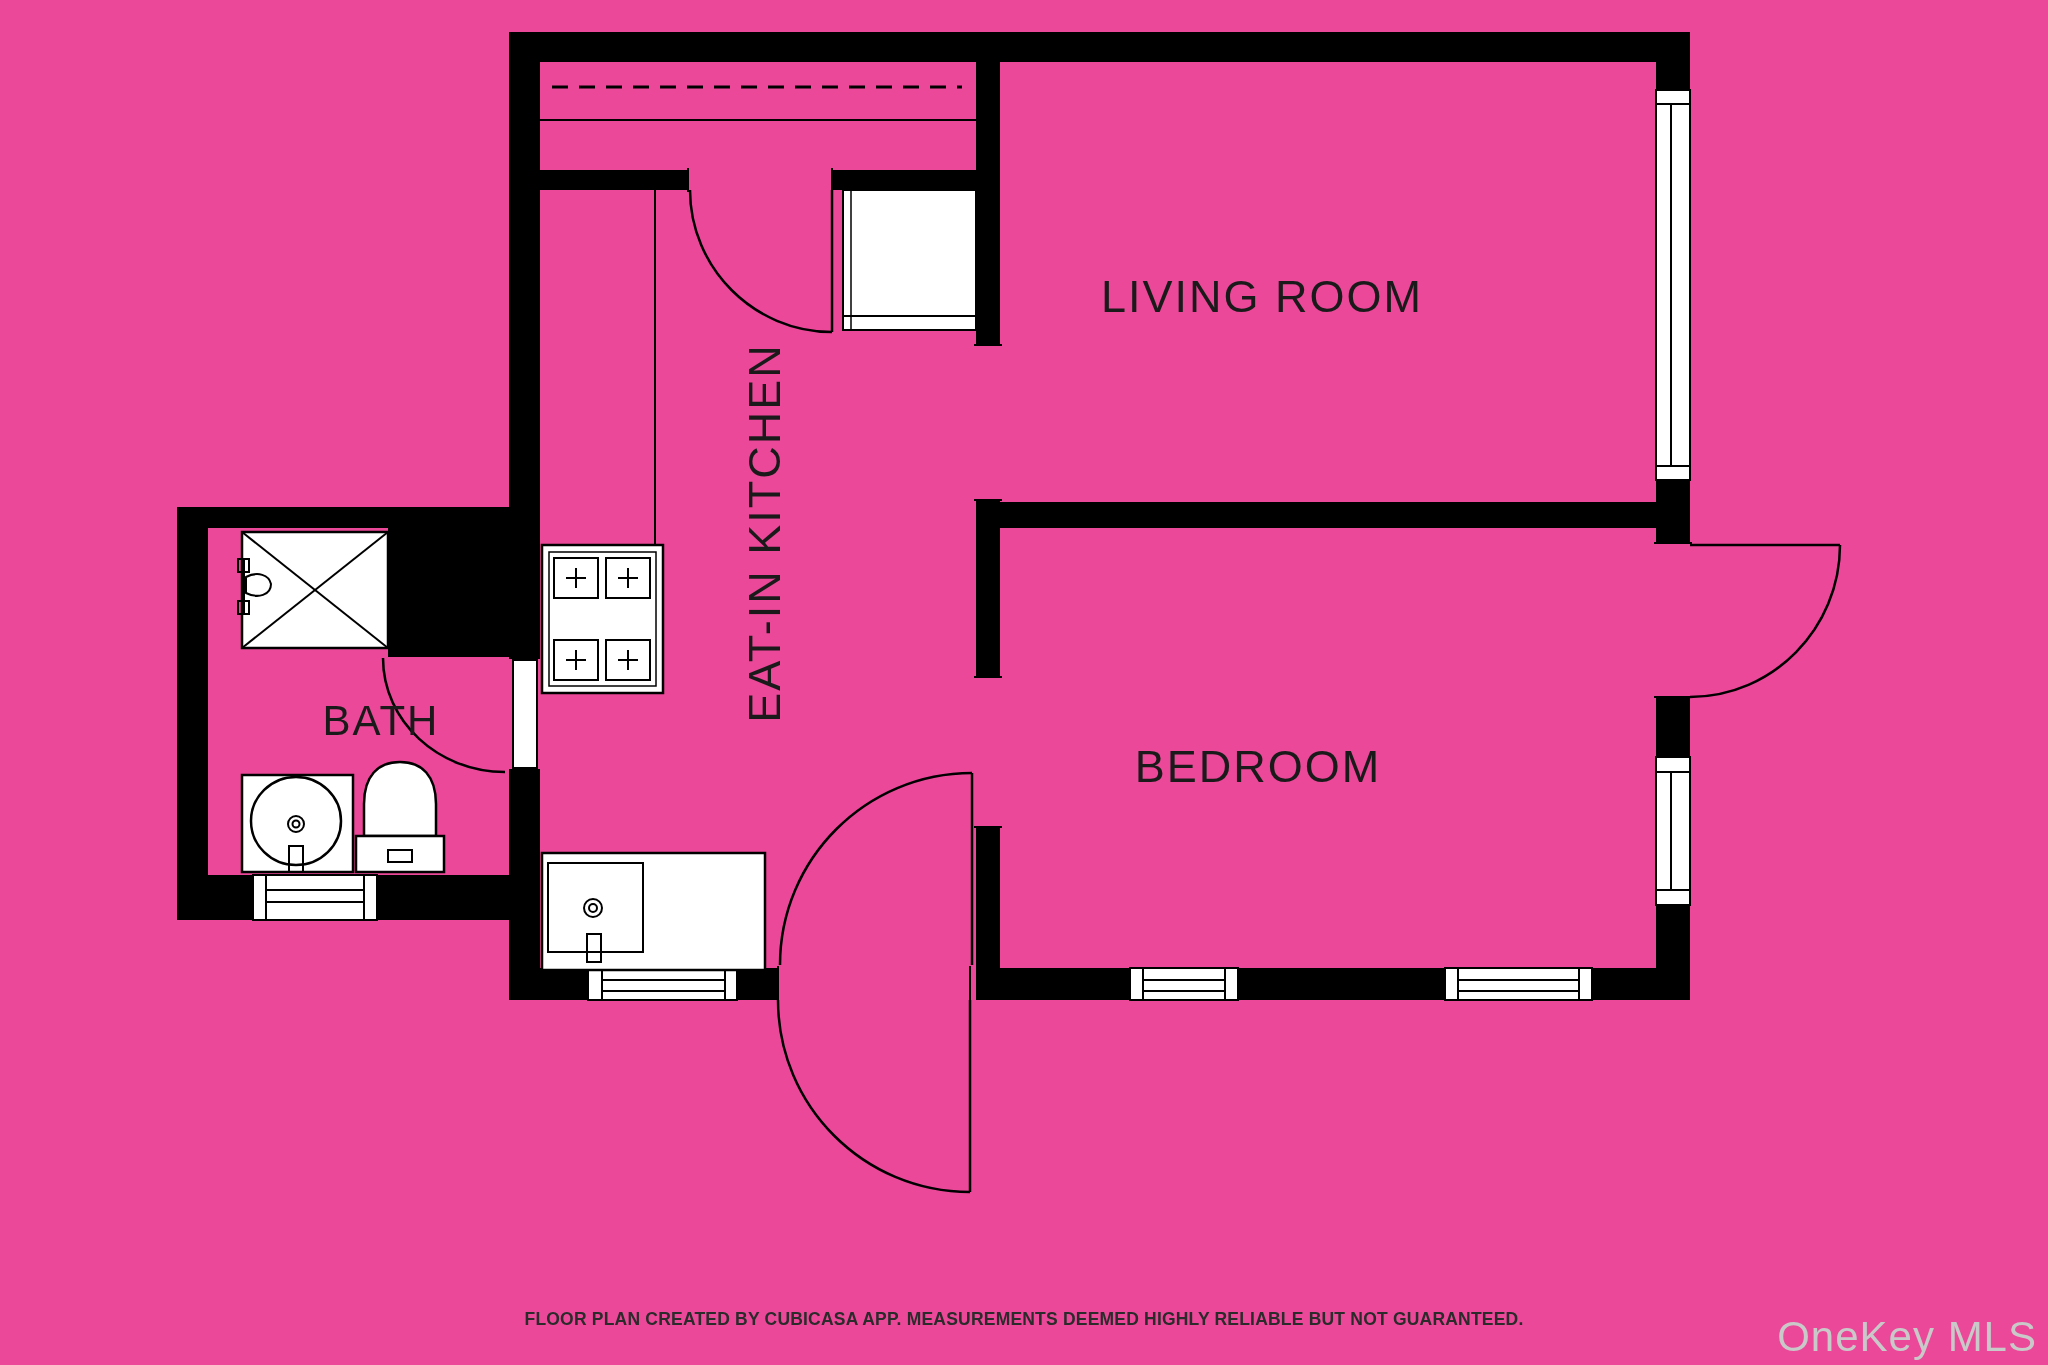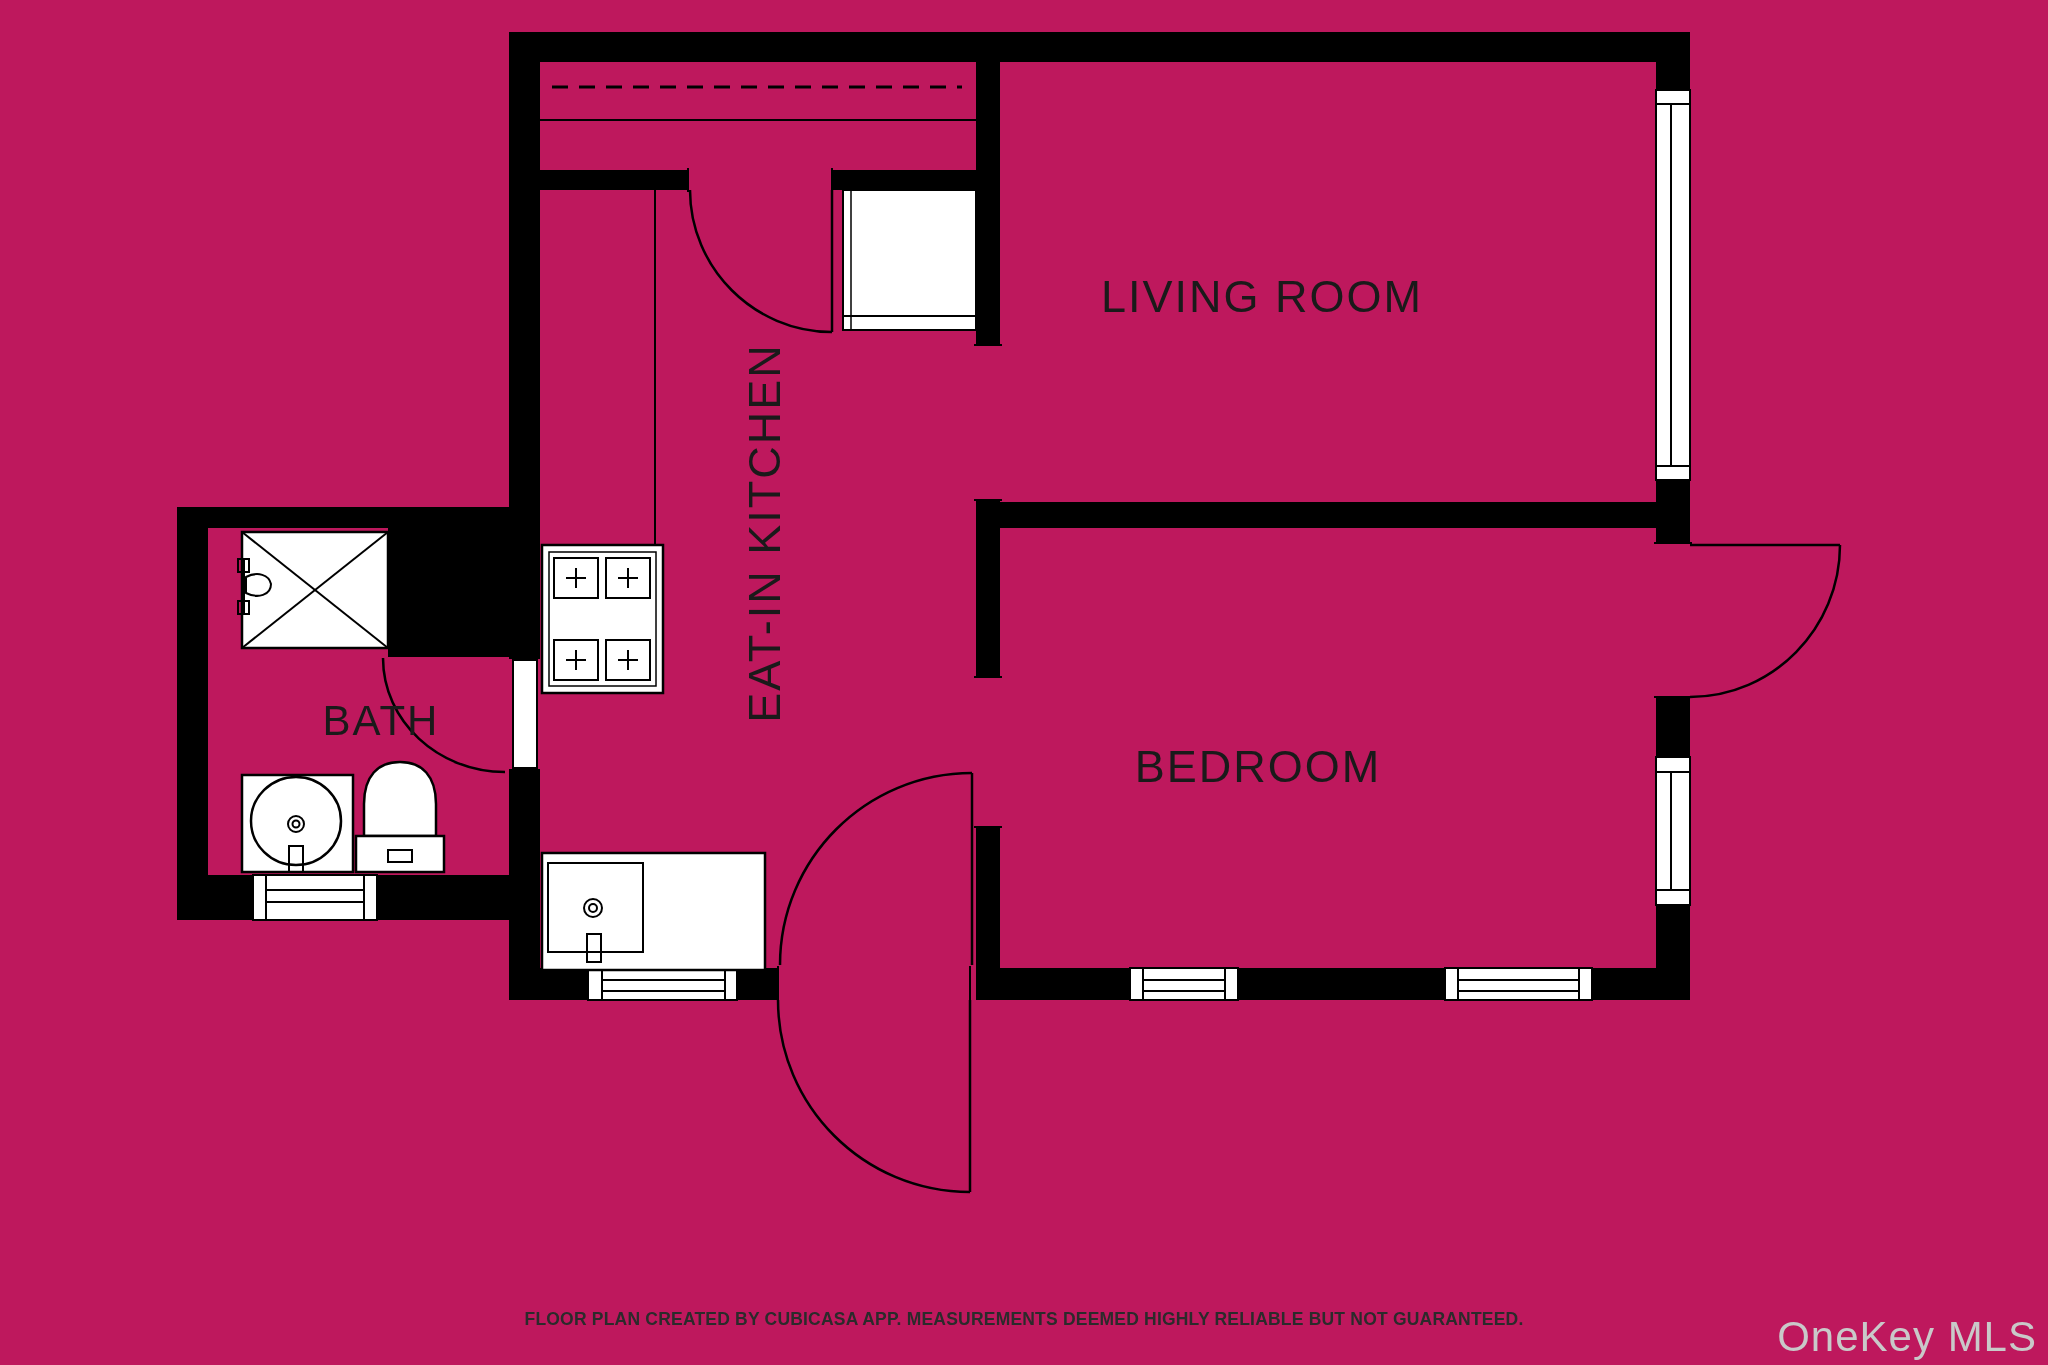--- a/index.html
+++ b/index.html
@@ -1,16 +1,16 @@
 <!DOCTYPE html>
 <html><head>
 <meta charset="utf-8">
 <style>
   html,body{margin:0;padding:0;background:#ffffff;}
-  .stage{position:relative;width:2048px;height:1365px;background:#be185d;overflow:hidden;}
+  .stage{position:relative;width:2048px;height:1365px;background:#ec4899;overflow:hidden;}
   svg{position:absolute;left:0;top:0;}
   text{font-family:"Liberation Sans", sans-serif;fill:#1a1a1a;}
   .room-label{font-size:45px;letter-spacing:2px;}
   .bath-label{font-size:42px;letter-spacing:2px;}
   .footer-label{font-size:17.5px;font-weight:bold;fill:#2b2b2b;letter-spacing:0.2px;}
   .watermark-label{font-size:42px;fill:#c9c9c9;letter-spacing:1px;}
   .wall{fill:#000;}
   .thin{stroke:#000;stroke-width:2;fill:none;}
   .mid{stroke:#000;stroke-width:2.5;fill:none;}
   .fixture{fill:#fff;stroke:#000;stroke-width:2.5;}

